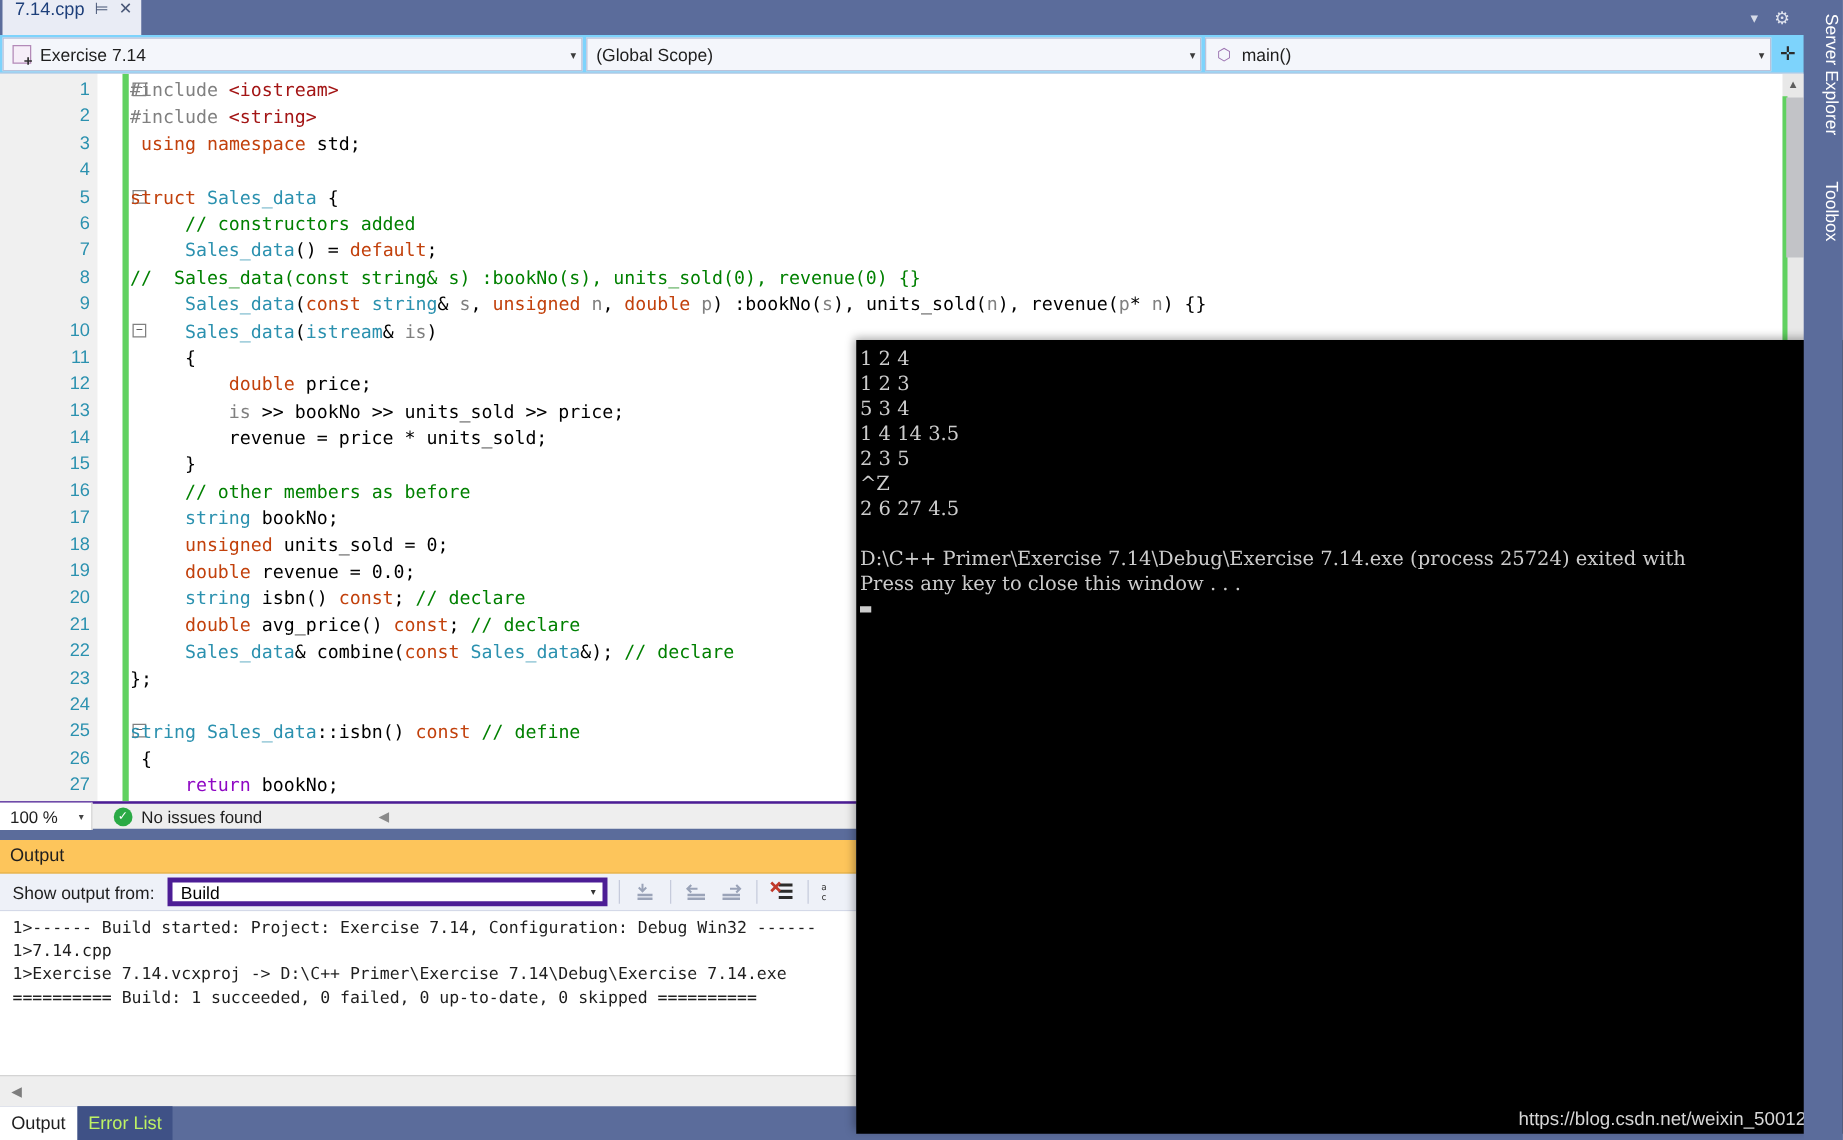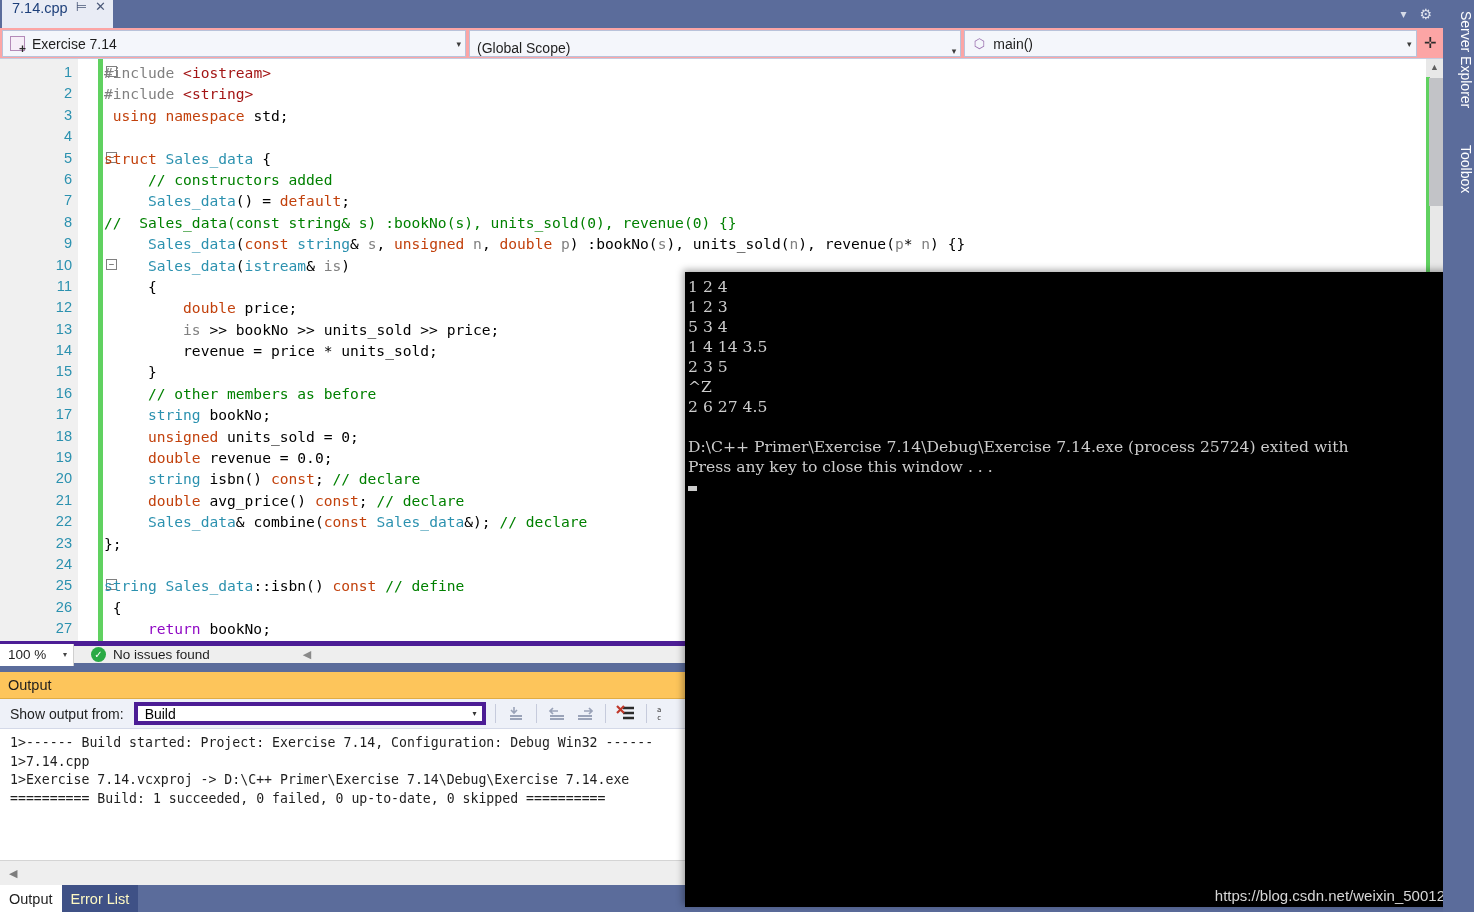--- a/index.html
+++ b/index.html
@@ -27,33 +27,33 @@
   .tabrow-right {
     position: absolute; right: 36px; top: 0; height: 28px;
     display: flex; align-items: center; gap: 13px; padding-right: 6px;
   }
   .tabrow-right .gl { color: #d6dbe8; font-size: 12px; }
   .gear-glyph { font-size: 14px; color: #dfe3ee; }
 
   
   .navbar {
     position: absolute; left: 0; top: 28px; width: 1443px; height: 31px;
-    background: #fca5a5; display: flex; align-items: stretch;
+    background: #7dd3fc; display: flex; align-items: stretch;
     border-bottom: 1px solid #c5cce0;
   }
   .combo {
     position: relative; height: 31px; background: #f4f6fb;
     border: 1px solid #b9c2da; margin: 2px 1px 2px 2px;
     display: flex; align-items: center; gap: 7px; padding: 0 4px 0 7px;
     height: 27px; font-size: 14px; color: #1e1e1e; cursor: pointer;
   }
   .combo .label { flex: 1; white-space: nowrap; overflow: hidden; }
   .combo .caret { color: #3b3b3b; font-size: 9px; padding-left: 6px; }
   #combo-project { width: 474px; }
-  #combo-scope   { width: 503px; align-items: flex-end; }
+  #combo-scope   { width: 503px; }
   #combo-member  { width: 462px; }
   .ico-proj {
     width: 15px; height: 15px; border: 1.4px solid #b38ab8;
     background: #f6eef8; position: relative; flex: 0 0 auto;
   }
   .ico-proj::after {
     content: "+"; position: absolute; right: -2px; bottom: -5px;
     font-size: 12px; color: #2e2e2e; font-weight: bold; line-height: 1;
   }
   .ico-cube {
@@ -123,21 +123,21 @@
   }
   .vscroll .mark {
     position: absolute; top: 18px; left: 0px; width: 4px; height: 210px;
     background: #60d160;
   }
 
   
   .editstatus {
     position: absolute; left: 0; top: 641px; width: 685px; height: 22px;
     background: #eeeeee; display: flex; align-items: center;
-    border-top: 5px solid #4c1d95; font-size: 13.5px; color: #1e1e1e;
+    border-top: 2px solid #4c1d95; font-size: 13.5px; color: #1e1e1e;
   }
   .zoombox {
     width: 74px; height: 22px; background: #ffffff; border-right: 1px solid #cfcfcf;
     display: flex; align-items: center; justify-content: space-between;
     padding: 0 6px 0 8px; cursor: pointer;
   }
   .zoombox .caret { font-size: 8px; color: #444; }
   .issues { display: flex; align-items: center; gap: 7px; padding-left: 17px; }
   .ok-icon {
     width: 15px; height: 15px; border-radius: 50%; background: #2aaa45;
@@ -189,21 +189,21 @@
     position: absolute; left: 9px; top: 6px; color: #7d7d7d; font-size: 11px;
   }
   .docktabs {
     position: absolute; left: 0; top: 25px; height: 27px; display: flex;
   }
   .dtab {
     height: 27px; display: flex; align-items: center; padding: 0 9px;
     font-size: 14.5px; cursor: pointer;
   }
   .dtab.active { background: #ffffff; color: #1e1e1e; }
-  .dtab.inactive { background: #3f5186; color: #fef9c3; }
+  .dtab.inactive { background: #3f5186; color: #bef264; }
 
   
   .console {
     position: absolute; left: 685px; top: 272px; width: 789px; height: 635px;
     background: #000000; box-shadow: -2px -2px 7px rgba(0,0,0,.35);
   }
   .conhdr {
     height: 33px; background: #ffffff; display: flex; align-items: center;
     gap: 9px; padding-left: 11px; border-bottom: 1px solid #dcdcdc;
   }

